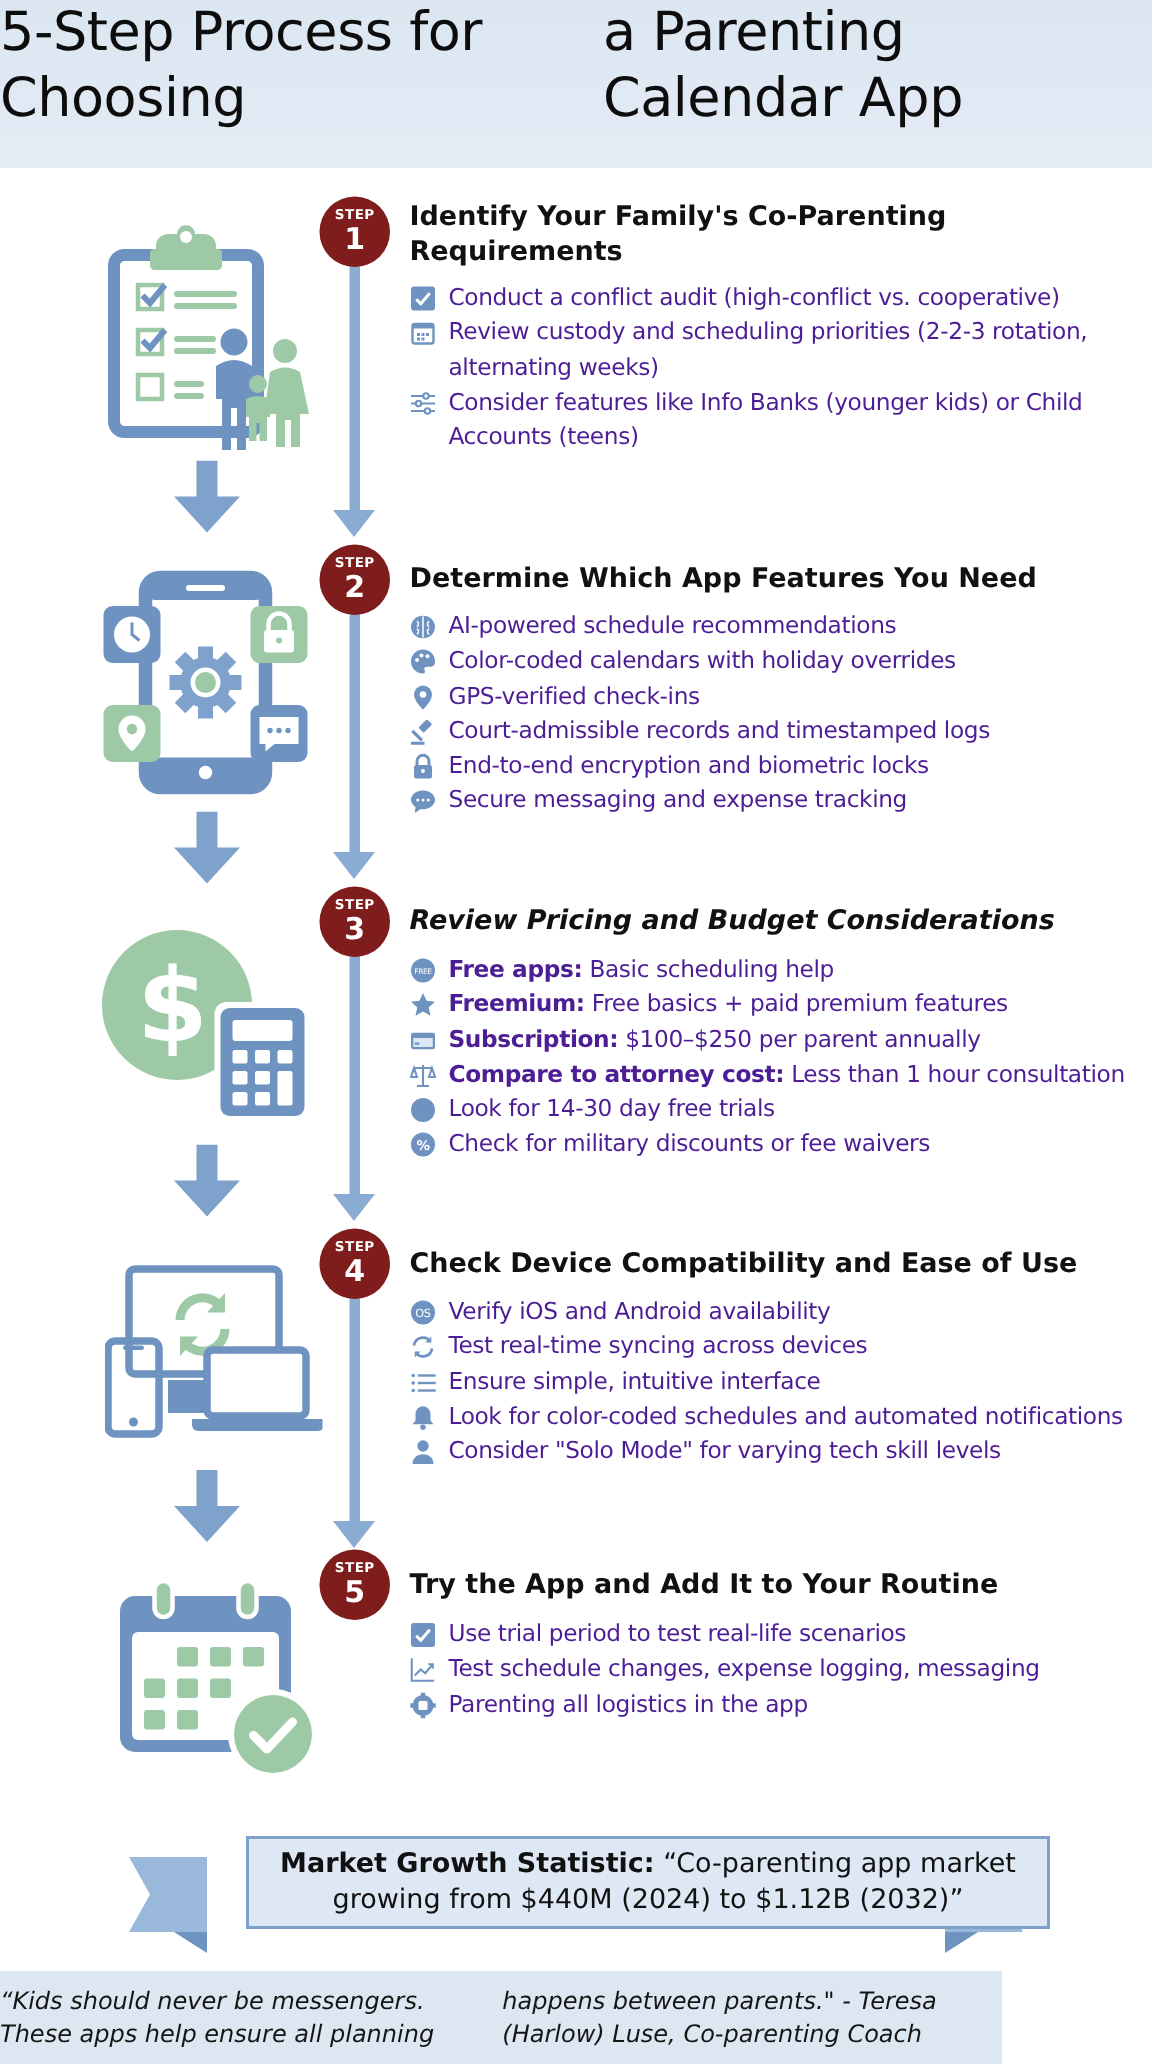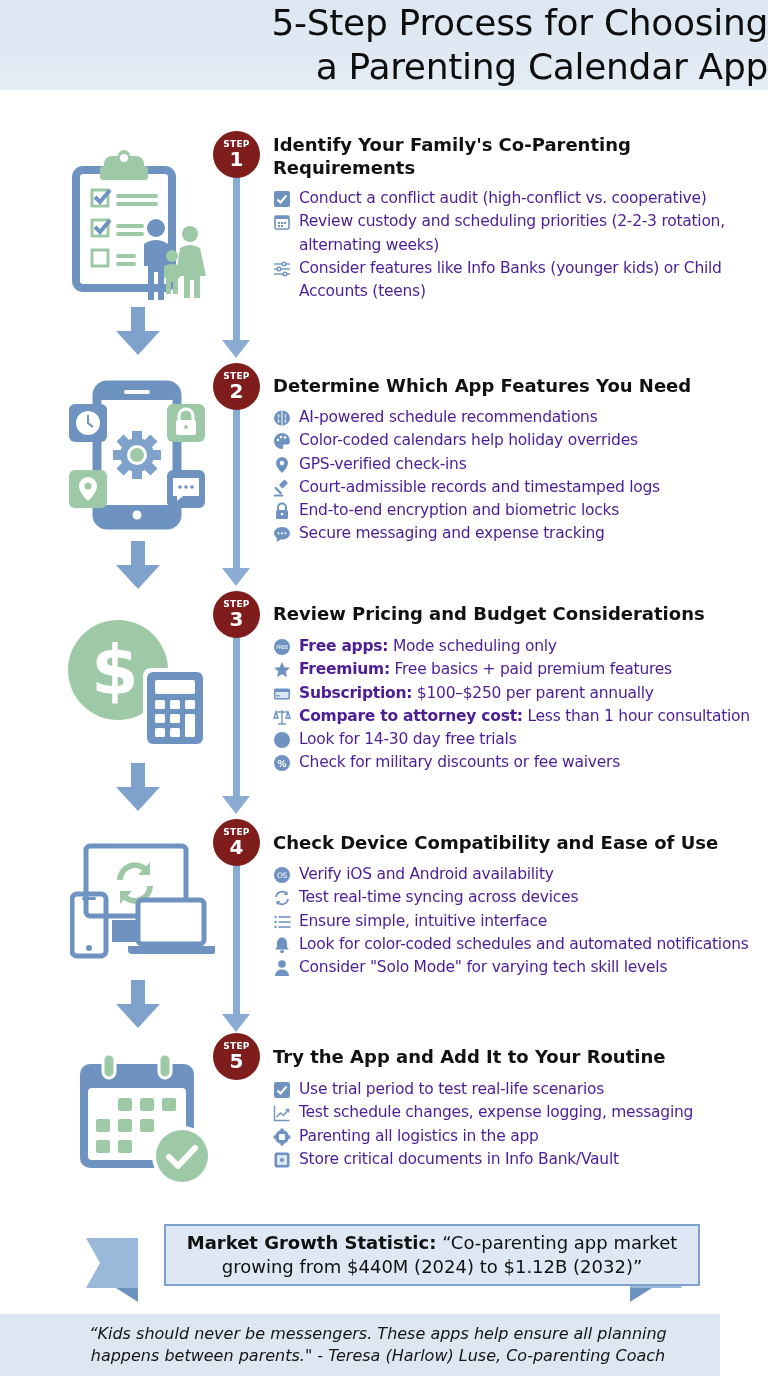--- a/index.html
+++ b/index.html
@@ -1,22 +1,22 @@
 <!DOCTYPE html>
 <html><head>
 <meta charset="utf-8">
 <style>
   * { box-sizing: border-box; margin: 0; padding: 0; }
   html, body { width: 768px; height: 1376px; background: #ffffff; overflow: hidden; }
   body { font-family: "DejaVu Sans", "Liberation Sans", sans-serif; color: #111; position: relative; }
 
   .header {
-    position: absolute; left: 0; top: 0; width: 768px; height: 90px;
+    position: absolute; left: 0; top: 0; width: 768px; height: 112px;
     background: linear-gradient(180deg, #dbe6f1 0%, #e4ecf5 100%);
-    display: flex; flex-direction: column; align-items: flex-end; justify-content: center;
+    display: flex; flex-direction: row; align-items: flex-start; justify-content: center;
   }
   .header .title-line { font-size: 36px; line-height: 44px; font-weight: normal; color: #0d0d0d; letter-spacing: -0.3px; }
 
   .timeline-line { position: absolute; left: 233px; width: 7px; background: #8aacd2; }
   .tl-arrowhead { position: absolute; width: 0; height: 0; border-left: 14px solid transparent; border-right: 14px solid transparent; border-top: 18px solid #8aacd2; }
 
   .step-badge {
     position: absolute; left: 213px; width: 47px; height: 47px; border-radius: 50%;
     background: #7f1d1d; color: #fff; text-align: center;
   }
@@ -33,22 +33,22 @@
 
   .illus { position: absolute; }
   .down-arrow { position: absolute; left: 116px; width: 44px; height: 48px; }
 
   .banner { position: absolute; left: 116px; top: 1224px; width: 536px; height: 62px;
     background: #dde8f4; border: 2px solid #7ea2cb;
     display: flex; flex-direction: column; align-items: center; justify-content: center; text-align: center; margin-left: 48px; }
   .banner .line { font-size: 18px; line-height: 24px; color: #111; }
   .banner b { font-weight: bold; }
 
-  .footer { position: absolute; left: 0; top: 1314px; width: 720px; height: 62px;
-    background: #dde7f1; display: flex; flex-direction: column; align-items: center; justify-content: center; padding-left: 36px; }
+  .footer { position: absolute; left: 0; top: 1314px; width: 668px; height: 62px;
+    background: #dde7f1; display: flex; flex-direction: row; align-items: center; justify-content: center; }
   .footer .q { font-size: 16px; font-style: italic; line-height: 22px; color: #151515; }
 </style>
 </head>
 <body>
 
 <div class="header">
   <div class="title-line">5-Step Process for Choosing</div>
   <div class="title-line">a Parenting Calendar App</div>
 </div>
 
@@ -146,21 +146,21 @@
   </li>
   <li>
     <span class="bi">
         <svg width="18" height="18" viewBox="0 0 18 18">
           <path d="M9 1a8 8 0 1 0 0 16c1.5 0 1.5-1.5 1-2.5s0-2 1.5-2H14a3 3 0 0 0 3-3A8 8 0 0 0 9 1z" fill="#6f93c0"></path>
           <circle cx="5" cy="8" r="1.3" fill="#fff"></circle>
           <circle cx="8" cy="5" r="1.3" fill="#fff"></circle>
           <circle cx="12" cy="5.5" r="1.3" fill="#fff"></circle>
         </svg>
       </span>
-    <span class="bt">Color-coded calendars help holiday overrides</span>
+    <span class="bt">Color-coded calendars with holiday overrides</span>
   </li>
   <li>
     <span class="bi">
         <svg width="18" height="18" viewBox="0 0 18 18">
           <path d="M9 1a6 6 0 0 0-6 6c0 4.5 6 10 6 10s6-5.5 6-10a6 6 0 0 0-6-6z" fill="#6f93c0"></path>
           <circle cx="9" cy="7" r="2.2" fill="#fff"></circle>
         </svg>
       </span>
     <span class="bt">GPS-verified check-ins</span>
   </li>
@@ -194,32 +194,32 @@
             <circle cx="5.5" cy="8.3" r="1"></circle>
             <circle cx="9" cy="8.3" r="1"></circle>
             <circle cx="12.5" cy="8.3" r="1"></circle>
           </g>
         </svg>
       </span>
     <span class="bt">Secure messaging and expense tracking</span>
   </li>
 </ul>
 
-<div class="step-title" style="top:602px;">
+<div class="step-title" style="top:602px;font-style:italic;">
   <div>Review Pricing and Budget Considerations</div>
 </div>
 <ul class="bullets" style="top:635px;">
   <li>
     <span class="bi">
         <svg width="18" height="18" viewBox="0 0 18 18">
           <circle cx="9" cy="9" r="8" fill="#6f93c0"></circle>
           <text x="9" y="11" font-size="5" fill="#fff" text-anchor="middle" font-family="DejaVu Sans, sans-serif">FREE</text>
         </svg>
       </span>
-    <span class="bt"><b>Free apps:</b><span> Mode scheduling only</span></span>
+    <span class="bt"><b>Free apps:</b><span> Basic scheduling help</span></span>
   </li>
   <li>
     <span class="bi">
         <svg width="18" height="18" viewBox="0 0 18 18">
           <path d="M9 1l2.4 5.2 5.6.6-4.2 3.8 1.2 5.6L9 13.3 4 16.2l1.2-5.6L1 6.8l5.6-.6z" fill="#6f93c0"></path>
         </svg>
       </span>
     <span class="bt"><b>Freemium:</b><span> Free basics + paid premium features</span></span>
   </li>
   <li>
@@ -357,30 +357,20 @@
           <g fill="#6f93c0">
             <rect x="7.5" y="0.5" width="3" height="3"></rect>
             <rect x="7.5" y="14.5" width="3" height="3"></rect>
             <rect x="0.5" y="7.5" width="3" height="3"></rect>
             <rect x="14.5" y="7.5" width="3" height="3"></rect>
           </g>
           <rect x="6" y="6" width="6" height="6" rx="1" fill="#fff"></rect>
         </svg>
       </span>
     <span class="bt">Parenting all logistics in the app</span>
-  </li>
-  <li>
-    <span class="bi">
-        <svg width="18" height="18" viewBox="0 0 18 18">
-          <rect x="1.5" y="1.5" width="15" height="15" rx="2" fill="#6f93c0"></rect>
-          <rect x="4" y="4" width="10" height="10" rx="1" fill="#dce7f3"></rect>
-          <circle cx="9" cy="9" r="2" fill="#6f93c0"></circle>
-        </svg>
-      </span>
-    <span class="bt">Store critical documents in Info Bank/Vault</span>
   </li>
 </ul>
 
 <div class="illus" style="left:68px;top:150px;width:145px;height:150px;">
   <svg width="145" height="150" viewBox="0 0 145 150">
     <rect x="8" y="20" width="96" height="118" rx="7" fill="none" stroke="#6f93c0" stroke-width="8"></rect>
     <path d="M36 18h40v-4a8 8 0 0 0-8-8H62a6 6 0 0 0-12 0H44a8 8 0 0 0-8 8z" fill="#9ec9a6"></path>
     <rect x="32" y="16" width="48" height="14" rx="3" fill="#9ec9a6"></rect>
     <circle cx="56" cy="8" r="4" fill="#fff"></circle>
     <g fill="none" stroke="#9ec9a6" stroke-width="3">

